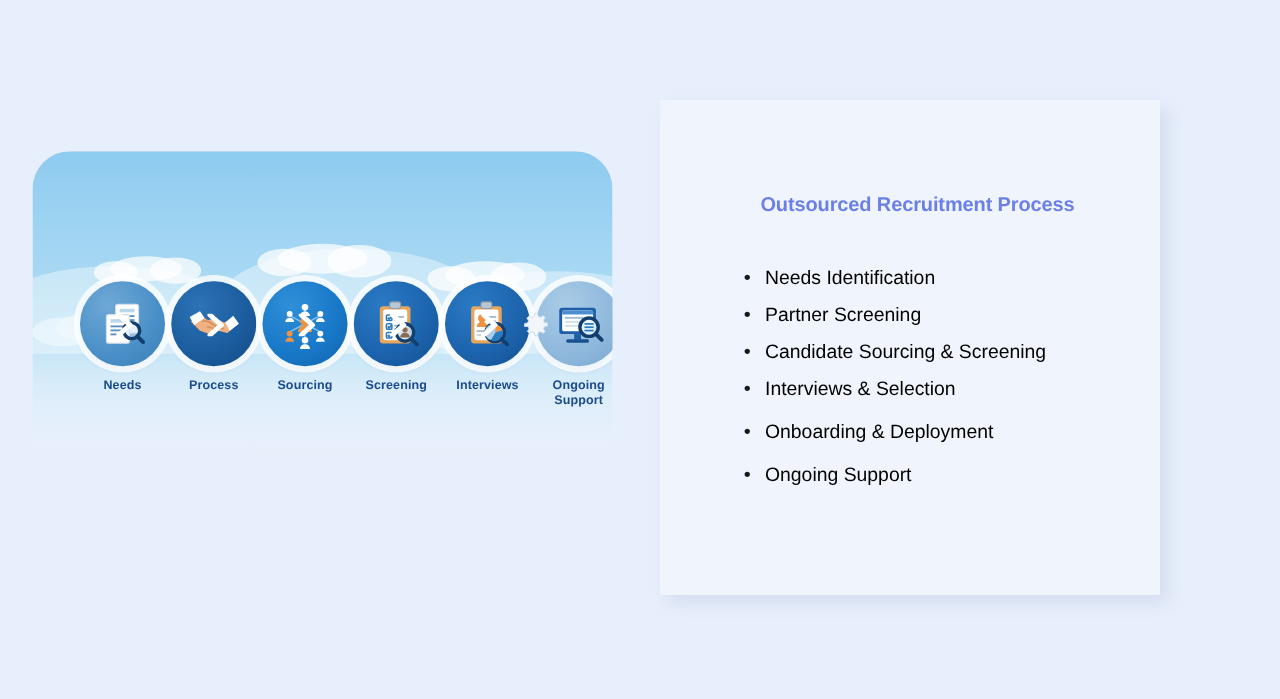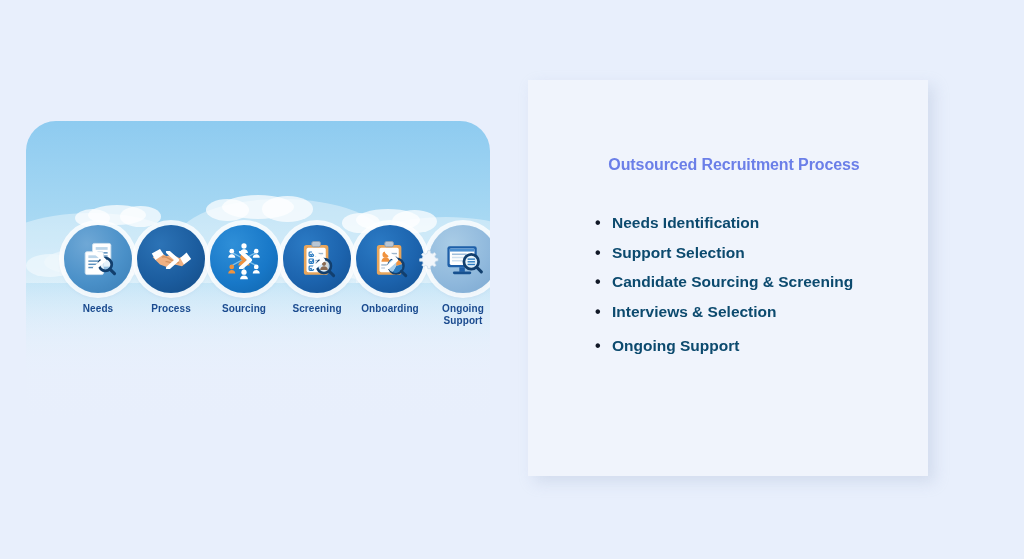--- a/index.html
+++ b/index.html
@@ -129,22 +129,22 @@
     position: absolute;
     left: 56px;
     top: 128px;
     margin: 0;
     padding: 0 0 0 28px;
     list-style: none;
   }
   #process-list li {
     position: relative;
     font-size: 15.5px;
-    font-weight: bold;
-    color: #0c4a6e;
+    font-weight: normal;
+    color: #000000;
     line-height: 29.5px;
     white-space: nowrap;
   }
   #process-list li::before {
     content: "•";
     position: absolute;
     left: -17px;
     font-size: 16px;
     color: #111827;
   }
@@ -296,21 +296,21 @@
           <rect x="14" y="33.5" width="13" height="1.6" fill="#c3d3e2"></rect>
           <circle cx="31" cy="32" r="8.4" fill="rgba(205,230,248,0.82)" stroke="#123f6e" stroke-width="3"></circle>
           <g>
             <path d="M31 32 L31 24.6 A7.4 7.4 0 0137.6 30 Z" fill="#f0933f"></path>
             <path d="M31 32 L37.6 30 A7.4 7.4 0 0127 38.9 Z" fill="#2a7ac0"></path>
             <path d="M31 32 L27 38.9 A7.4 7.4 0 0131 24.6 Z" fill="#a8cde8"></path>
           </g>
           <line x1="37" y1="38" x2="42" y2="43" stroke="#123f6e" stroke-width="3.4" stroke-linecap="round"></line>
         </svg>
       </div>
-      <div class="stage-label">Onboarding</div>
+      <div class="stage-label">Interviews</div>
     </div>
 
     <div class="stage" style="left:403px;">
       <div class="stage-circle" style="background:radial-gradient(circle at 34% 28%, #a9ccE6 0%, #8fb8dc 58%, #7aa7d0 100%);">
         <svg viewBox="0 0 48 48" width="44" height="44">
           <rect x="7" y="10" width="32" height="23" rx="2.5" fill="#1e5fa8"></rect>
           <rect x="9.5" y="12.5" width="27" height="18" rx="1.5" fill="#ffffff"></rect>
           <rect x="9.5" y="12.5" width="27" height="3.4" fill="#4b8fd0"></rect>
           <rect x="12" y="18" width="16" height="1.7" fill="#9fbedb"></rect>
           <rect x="12" y="21.5" width="21" height="1.7" fill="#cfe0ef"></rect>
@@ -330,18 +330,19 @@
 Support</div>
     </div>
 
   </div>
 </div>
 
 <div id="content-card">
   <div id="card-title">Outsourced Recruitment Process</div>
   <ul id="process-list">
     <li>Needs Identification</li>
-    <li>Support Selection</li>
+    <li>Partner Screening</li>
     <li>Candidate Sourcing &amp; Screening</li>
     <li> Interviews &amp; Selection</li>
+    <li class="spaced">Onboarding &amp; Deployment</li>
     <li class="spaced"> Ongoing Support</li>
   </ul>
 </div>
 
 </body></html>

